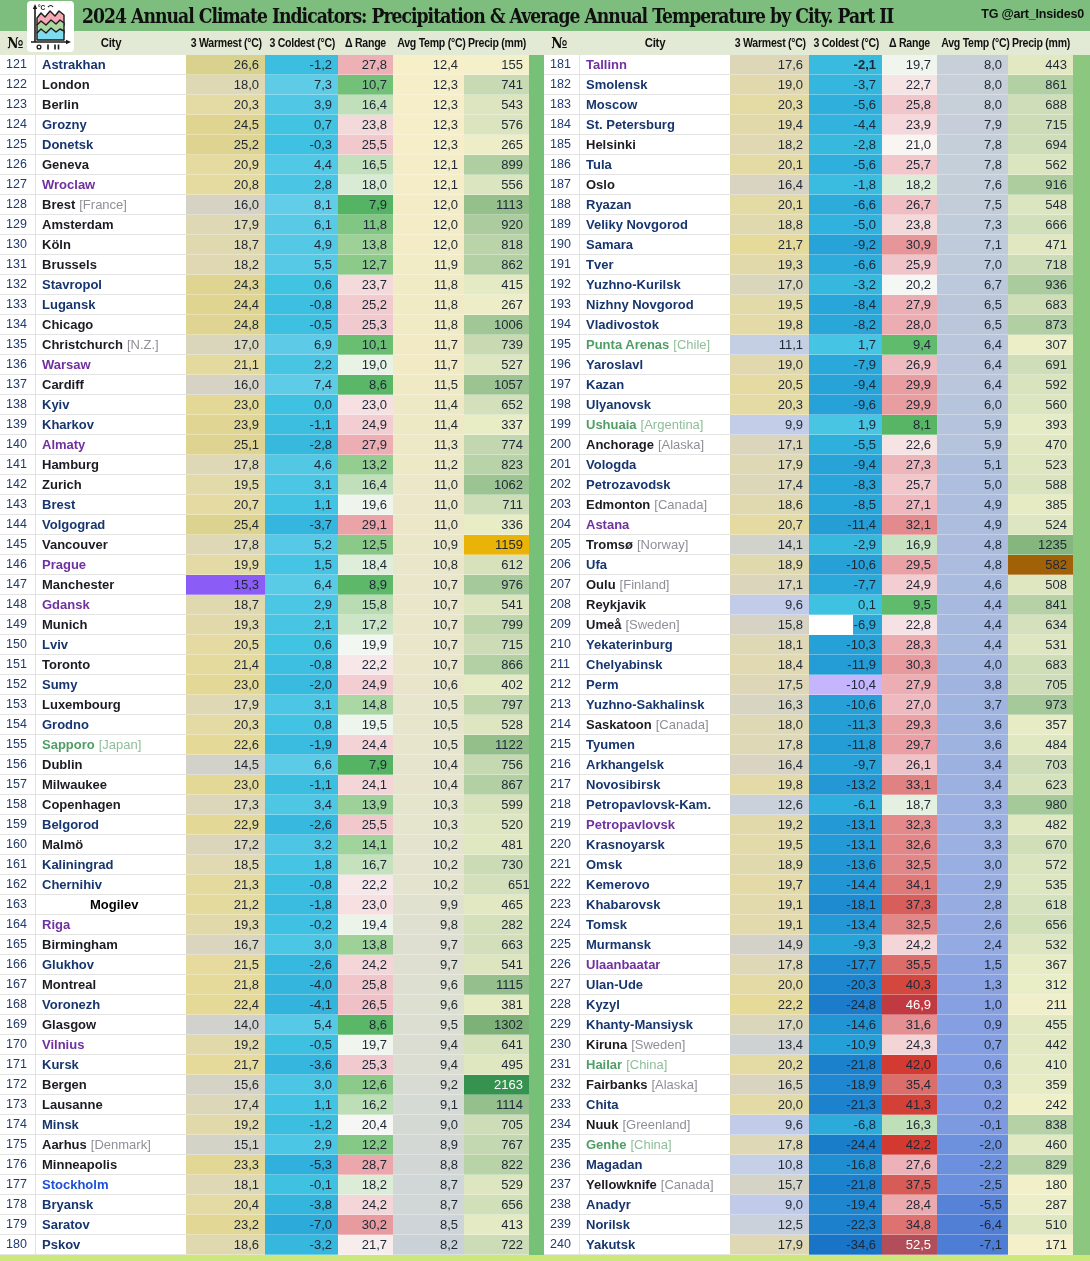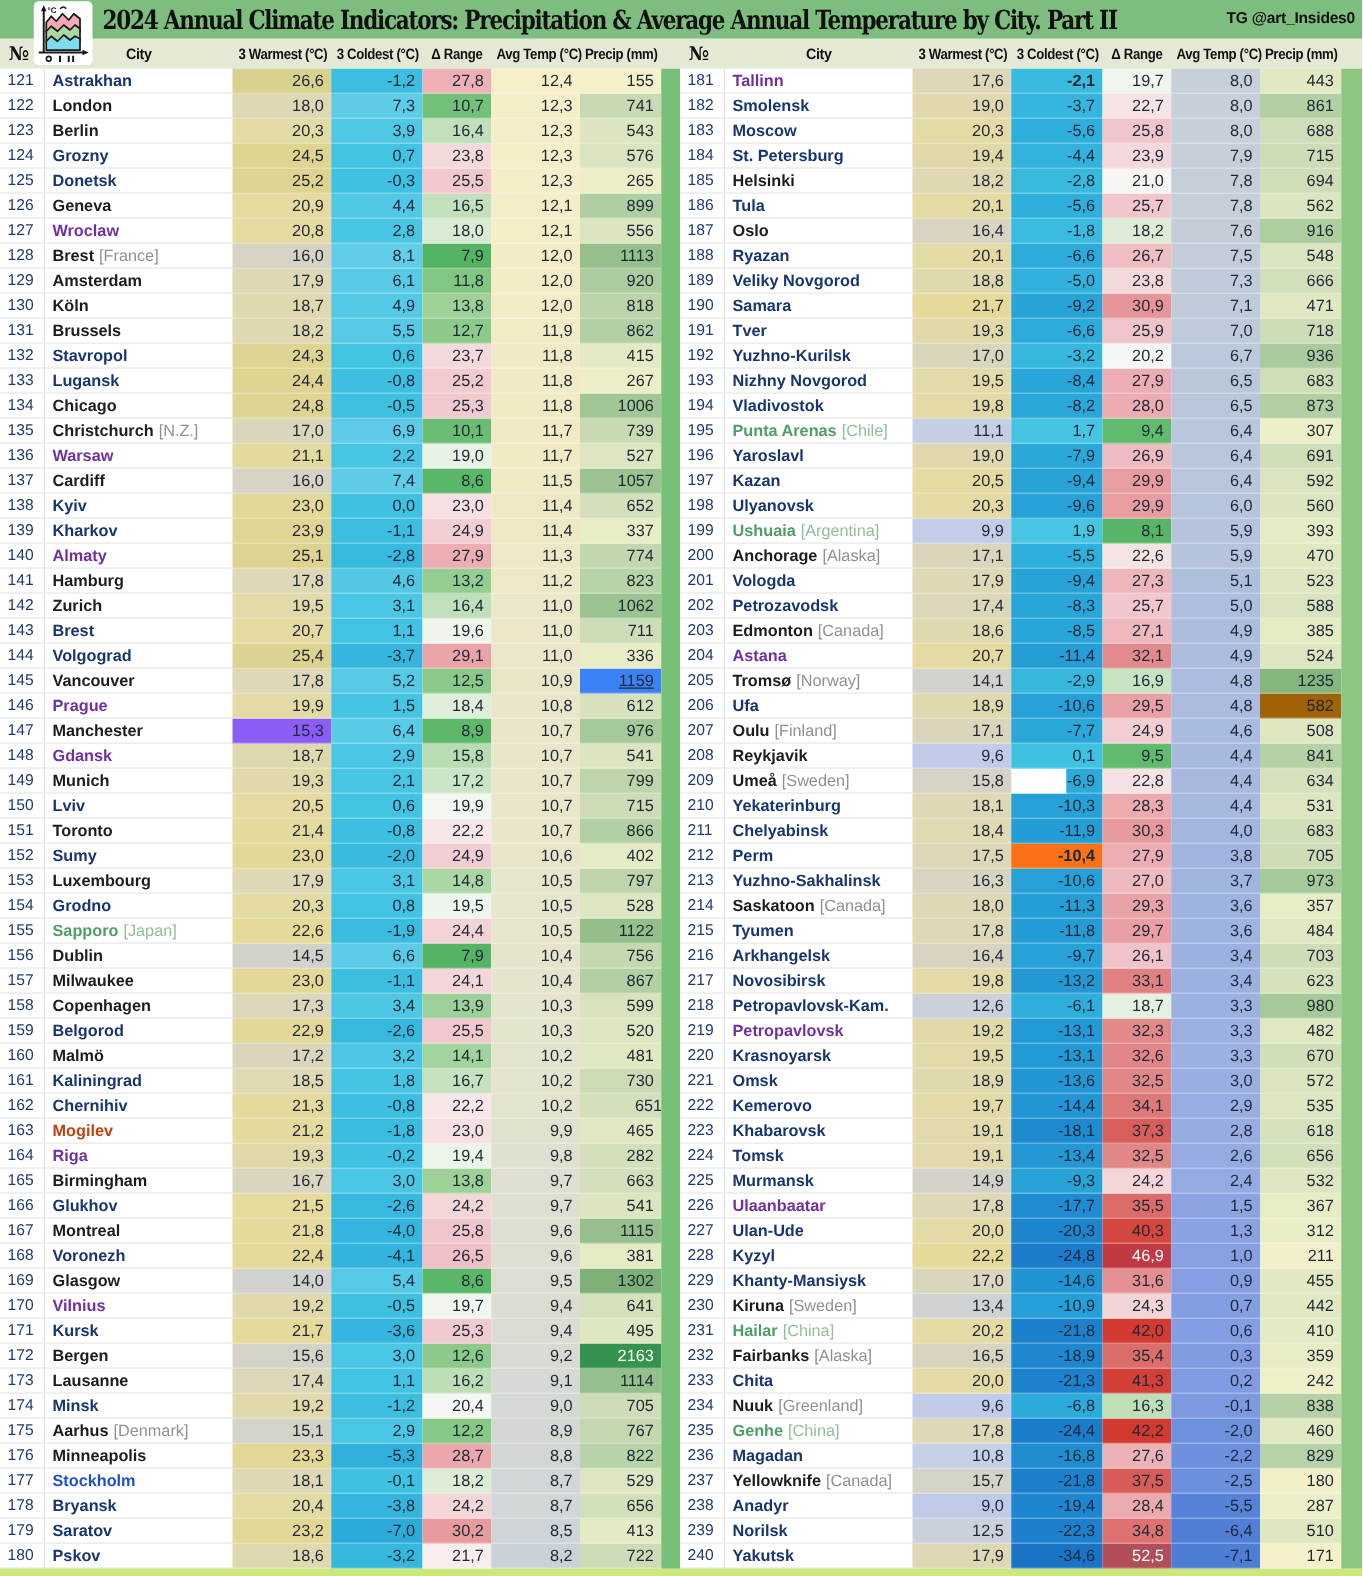--- a/index.html
+++ b/index.html
@@ -322,21 +322,21 @@
         <div class="cell c-val" style="background: rgb(235, 231, 200);">11,0</div>
         <div class="cell c-val" style="background: rgb(233, 237, 198);">336</div>
       </div>
       <div class="trow">
         <div class="cell c-num">145</div>
         <div class="cell c-city"><span style="color: rgb(27, 27, 34);">Vancouver</span></div>
         <div class="cell c-val" style="background: rgb(222, 216, 182);">17,8</div>
         <div class="cell c-val" style="background: rgb(85, 201, 230);">5,2</div>
         <div class="cell c-val" style="background: rgb(138, 201, 136);">12,5</div>
         <div class="cell c-val" style="background: rgb(234, 231, 200);">10,9</div>
-        <div class="cell c-val" style="background: #3b82f6; text-decoration: underline;">1159</div>
+        <div class="cell c-val" style="background: #eab308;">1159</div>
       </div>
       <div class="trow">
         <div class="cell c-num">146</div>
         <div class="cell c-city"><span style="color: rgb(112, 48, 160);">Prague</span></div>
         <div class="cell c-val" style="background: rgb(228, 218, 166);">19,9</div>
         <div class="cell c-val" style="background: rgb(69, 196, 227);">1,5</div>
         <div class="cell c-val" style="background: rgb(223, 238, 219);">18,4</div>
         <div class="cell c-val" style="background: rgb(233, 230, 201);">10,8</div>
         <div class="cell c-val" style="background: rgb(215, 226, 189);">612</div>
       </div>
@@ -479,21 +479,21 @@
         <div class="cell c-num">162</div>
         <div class="cell c-city"><span style="color: rgb(23, 53, 110);">Chernihiv</span></div>
         <div class="cell c-val" style="background: rgb(229, 218, 157);">21,3</div>
         <div class="cell c-val" style="background: rgb(61, 191, 225);">-0,8</div>
         <div class="cell c-val" style="background: rgb(247, 231, 232);">22,2</div>
         <div class="cell c-val" style="background: rgb(228, 227, 205);">10,2</div>
         <div class="cell c-val" style="background: rgb(211, 224, 187); padding-left: 44px;">651</div>
       </div>
       <div class="trow">
         <div class="cell c-num">163</div>
-        <div class="cell c-city"><span style="color: #c2410c;">Mogilev</span></div>
+        <div class="cell c-city"><span style="color: #000000; margin-left: 48px;">Mogilev</span></div>
         <div class="cell c-val" style="background: rgb(229, 218, 158);">21,2</div>
         <div class="cell c-val" style="background: rgb(58, 188, 224);">-1,8</div>
         <div class="cell c-val" style="background: rgb(246, 224, 226);">23,0</div>
         <div class="cell c-val" style="background: rgb(224, 225, 207);">9,9</div>
         <div class="cell c-val" style="background: rgb(225, 232, 194);">465</div>
       </div>
       <div class="trow">
         <div class="cell c-num">164</div>
         <div class="cell c-city"><span style="color: rgb(112, 48, 160);">Riga</span></div>
         <div class="cell c-val" style="background: rgb(226, 217, 170);">19,3</div>
@@ -925,21 +925,21 @@
         <div class="cell c-val" style="background: rgb(224, 217, 177);">18,4</div>
         <div class="cell c-val" style="background: rgb(36, 156, 214);">-11,9</div>
         <div class="cell c-val" style="background: rgb(231, 154, 157);">30,3</div>
         <div class="cell c-val" style="background: rgb(163, 182, 224);">4,0</div>
         <div class="cell c-val" style="background: rgb(208, 222, 184);">683</div>
       </div>
       <div class="trow">
         <div class="cell c-num">212</div>
         <div class="cell c-city"><span style="color: rgb(23, 53, 110);">Perm</span></div>
         <div class="cell c-val" style="background: rgb(221, 215, 184);">17,5</div>
-        <div class="cell c-val" style="background: #f97316; font-weight: bold;">-10,4</div>
+        <div class="cell c-val" style="background: #c4b5fd;">-10,4</div>
         <div class="cell c-val" style="background: rgb(236, 174, 179);">27,9</div>
         <div class="cell c-val" style="background: rgb(161, 180, 224);">3,8</div>
         <div class="cell c-val" style="background: rgb(206, 221, 183);">705</div>
       </div>
       <div class="trow">
         <div class="cell c-num">213</div>
         <div class="cell c-city"><span style="color: rgb(23, 53, 110);">Yuzhno-Sakhalinsk</span></div>
         <div class="cell c-val" style="background: rgb(215, 212, 194);">16,3</div>
         <div class="cell c-val" style="background: rgb(38, 160, 215);">-10,6</div>
         <div class="cell c-val" style="background: rgb(238, 186, 191);">27,0</div>

